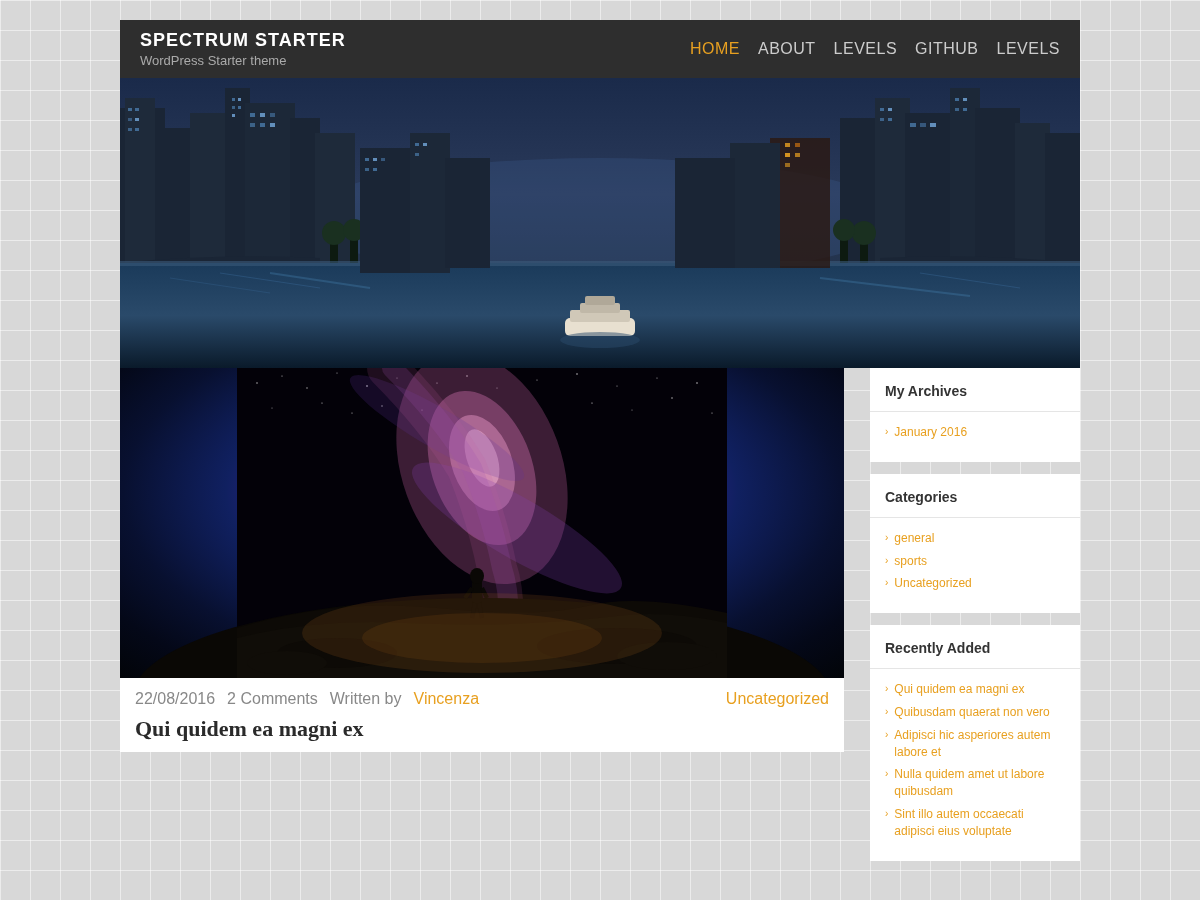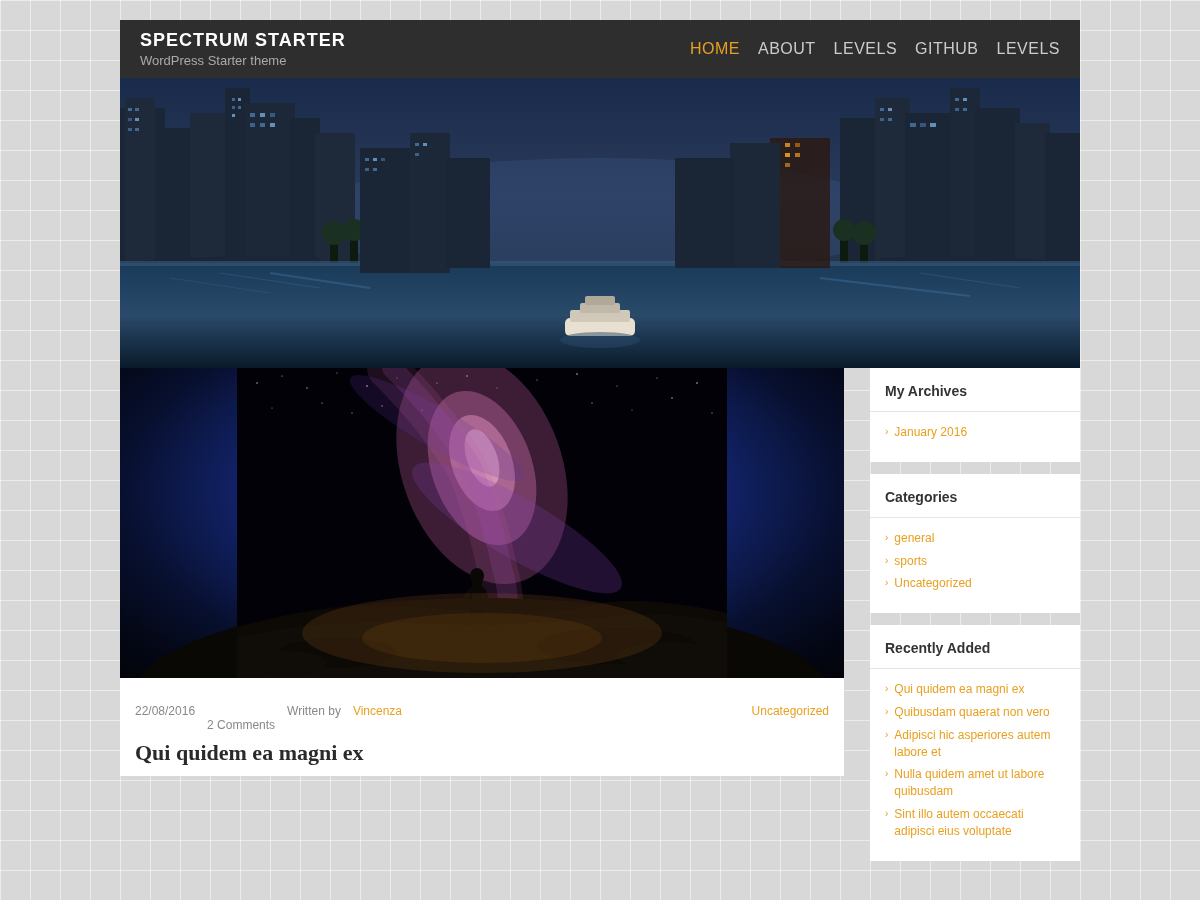--- a/index.html
+++ b/index.html
@@ -129,21 +129,21 @@
         #081030 70%,
         #040818 85%,
         #020408 100%
       );
       position: relative;
       overflow: hidden;
     }
 
     .article-meta {
       padding: 12px 15px 8px;
-      font-size: 12px;
+      font-size: 16px;
       color: #888;
       font-family: Arial, sans-serif;
       display: flex;
       gap: 12px;
       align-items: center;
     }
 
     .article-meta .category {
       margin-left: auto;
       color: #e8a020;
@@ -448,21 +448,21 @@
             <ellipse cx="50" cy="295" rx="40" ry="12" fill="#100d08"></ellipse>
             <ellipse cx="430" cy="288" rx="50" ry="14" fill="#100d08"></ellipse>
 
             <ellipse cx="245" cy="265" rx="180" ry="40" fill="#c07020" opacity="0.15"></ellipse>
             <ellipse cx="245" cy="270" rx="120" ry="25" fill="#e08020" opacity="0.1"></ellipse>
           </svg>
         </div>
 
         <div class="article-meta">
           <span>22/08/2016</span>
-          <span style="cursor:pointer;margin-top:28px;">2 Comments</span>
+          <span style="cursor:pointer;">2 Comments</span>
           <span>Written by</span>
           <a class="author-link">Vincenza</a>
           <a class="category">Uncategorized</a>
         </div>
 
         <h2 class="article-title">Qui quidem ea magni ex</h2>
 
 
       </article>
     </main>

